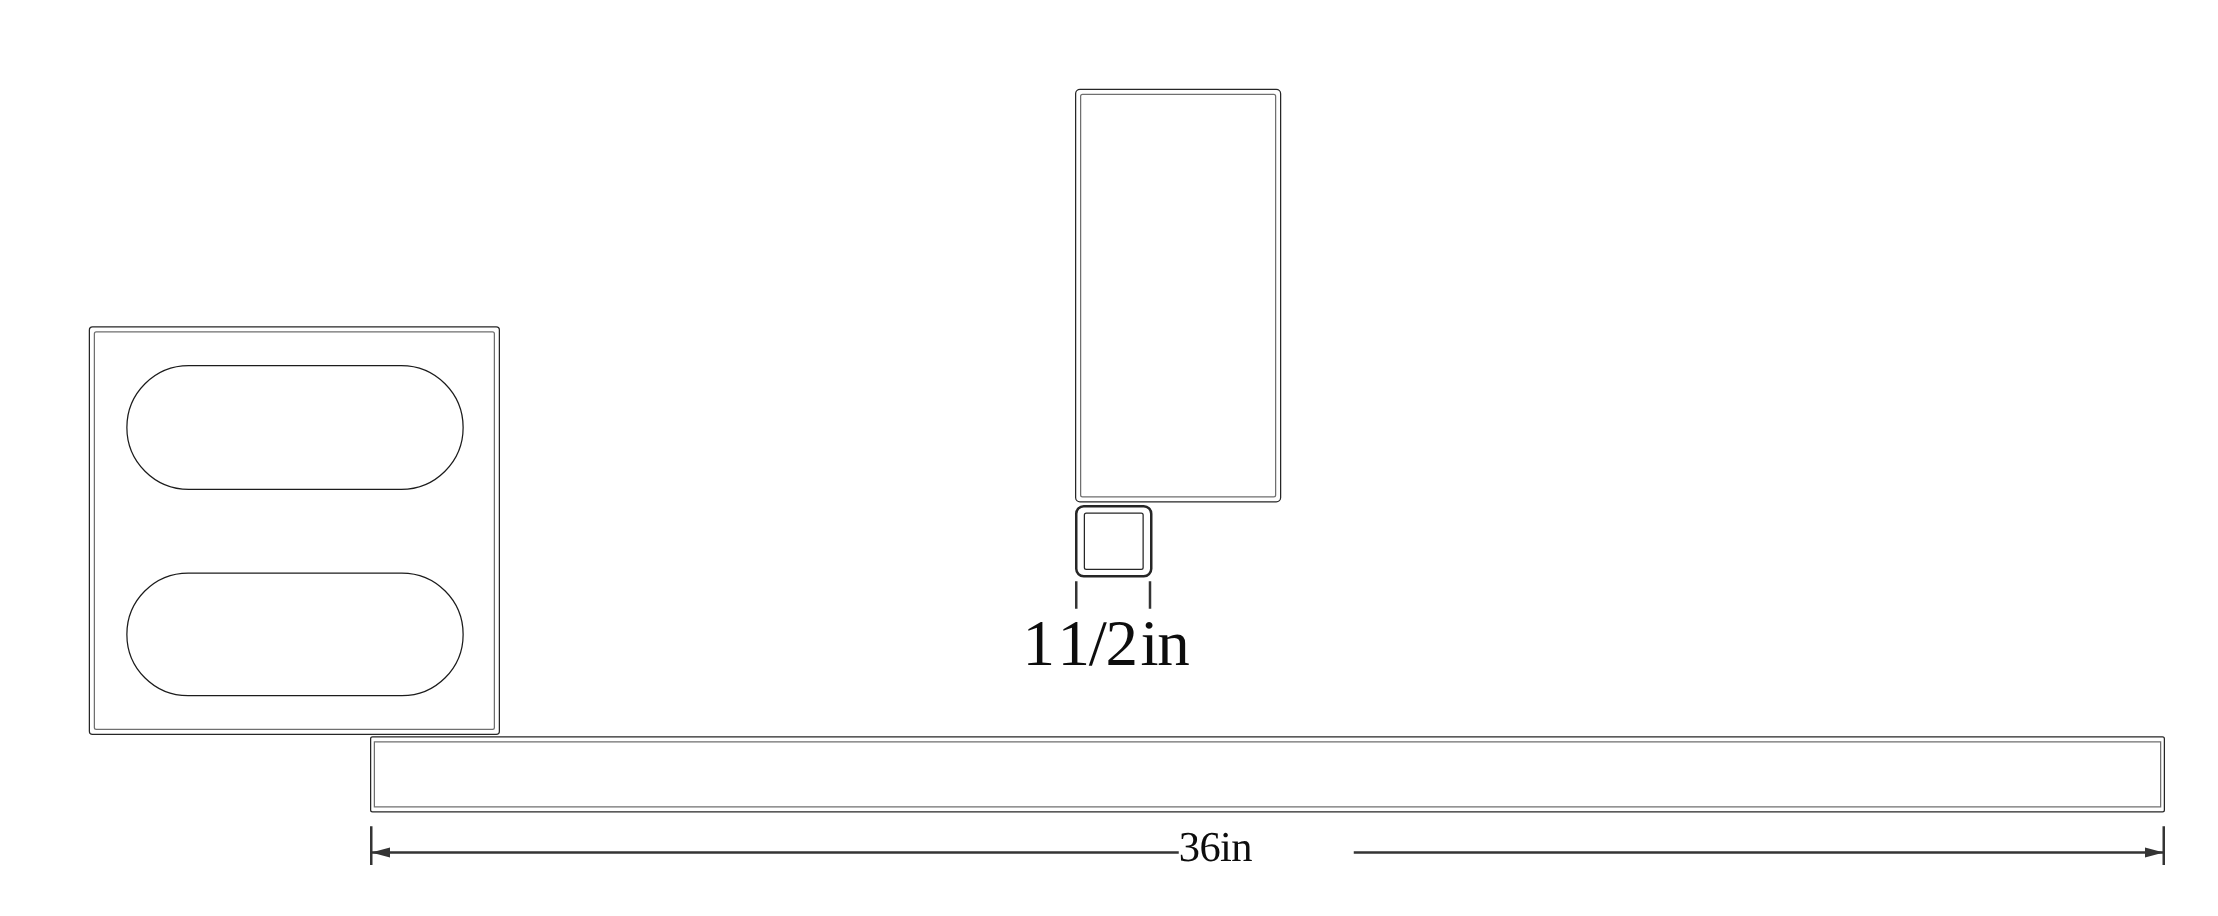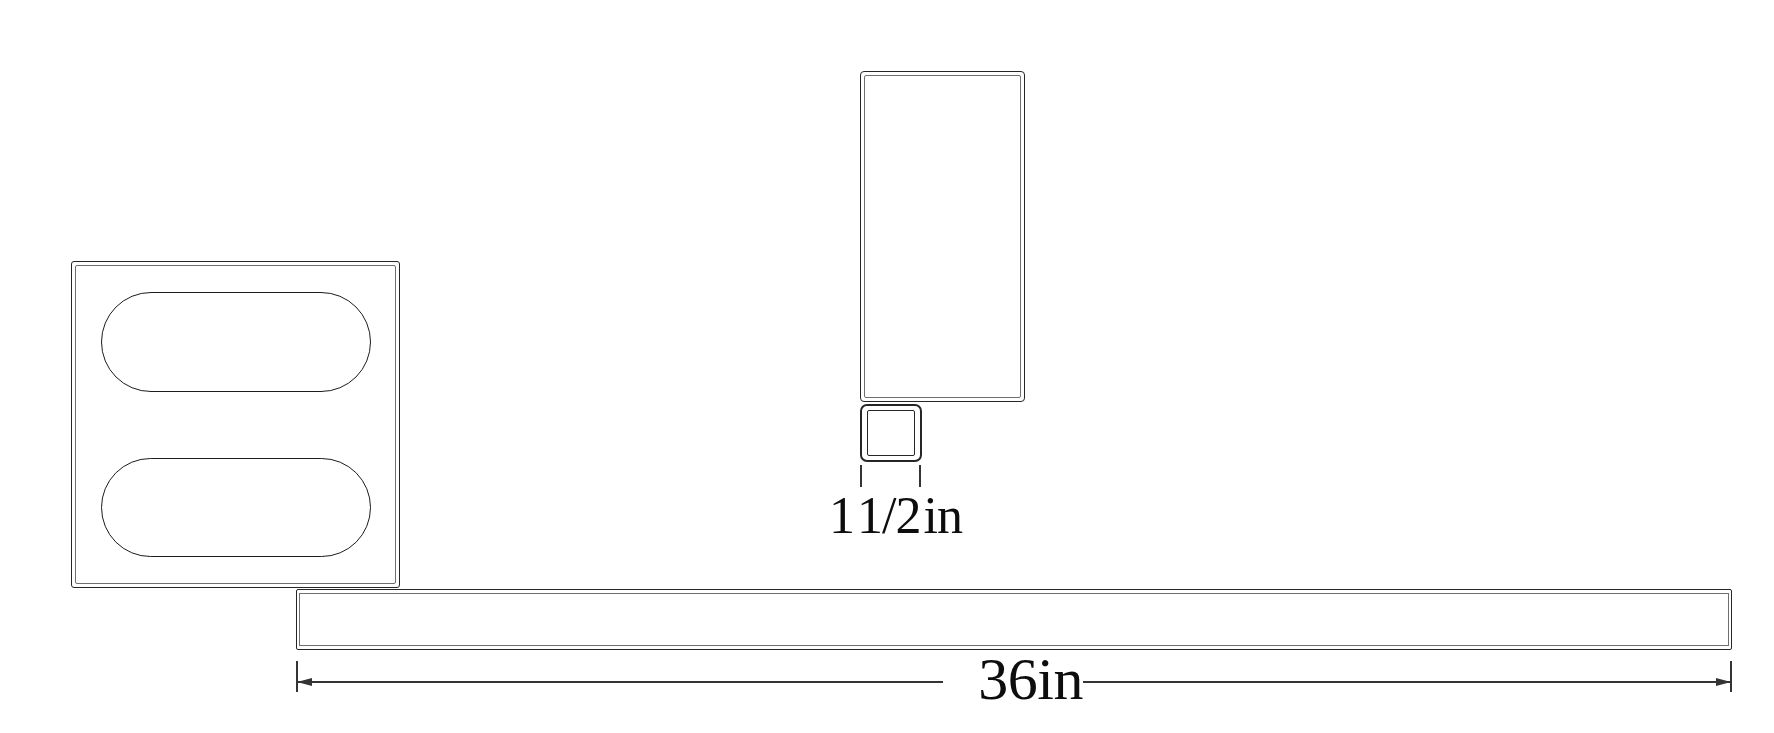--- a/index.html
+++ b/index.html
@@ -58,25 +58,25 @@
   .dimline-r{left:1064px;width:667px;}
   .arrow{width:0;height:0;top:678px;}
   .arrow-l{left:297px;
     border-right:15px solid var(--dim-line);
     border-top:4px solid transparent;border-bottom:4px solid transparent;}
   .arrow-r{left:1716px;
     border-left:15px solid var(--dim-line);
     border-top:4px solid transparent;border-bottom:4px solid transparent;}
 
   
-  .dim-label{color:var(--text);text-align:right;white-space:nowrap;}
+  .dim-label{color:var(--text);text-align:left;white-space:nowrap;}
   .label-sq{left:818px;top:490px;width:144px;
     font-size:52px;line-height:52px;letter-spacing:-1px;word-spacing:-9px;}
   .label-bar{left:943px;top:654px;width:140px;
-    font-size:60px;line-height:50px;letter-spacing:-0.5px;
+    font-size:34px;line-height:50px;letter-spacing:-0.5px;
     background:var(--background);}
 </style>
 </head>
 <body>
 
 <div class="stage">
 
   <div class="plate-outer"></div>
   <div class="plate-inner"></div>
   <div class="slot slot-top"></div>

